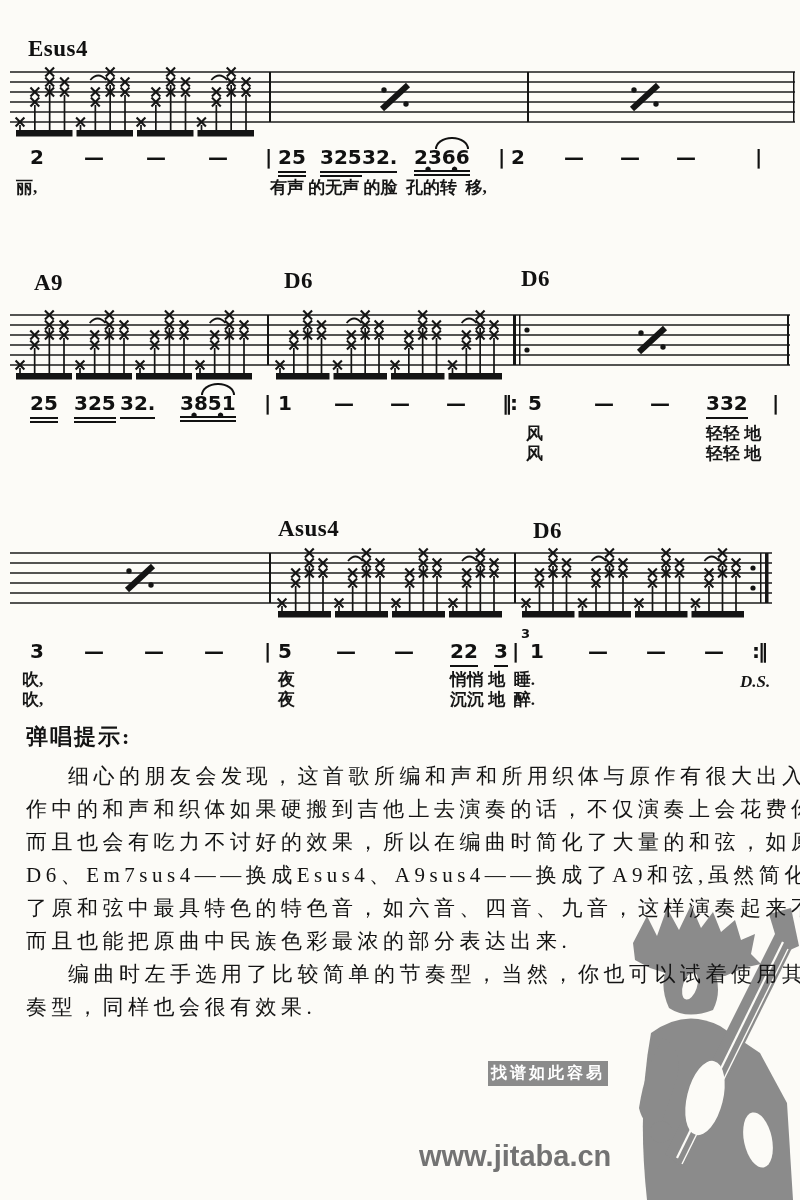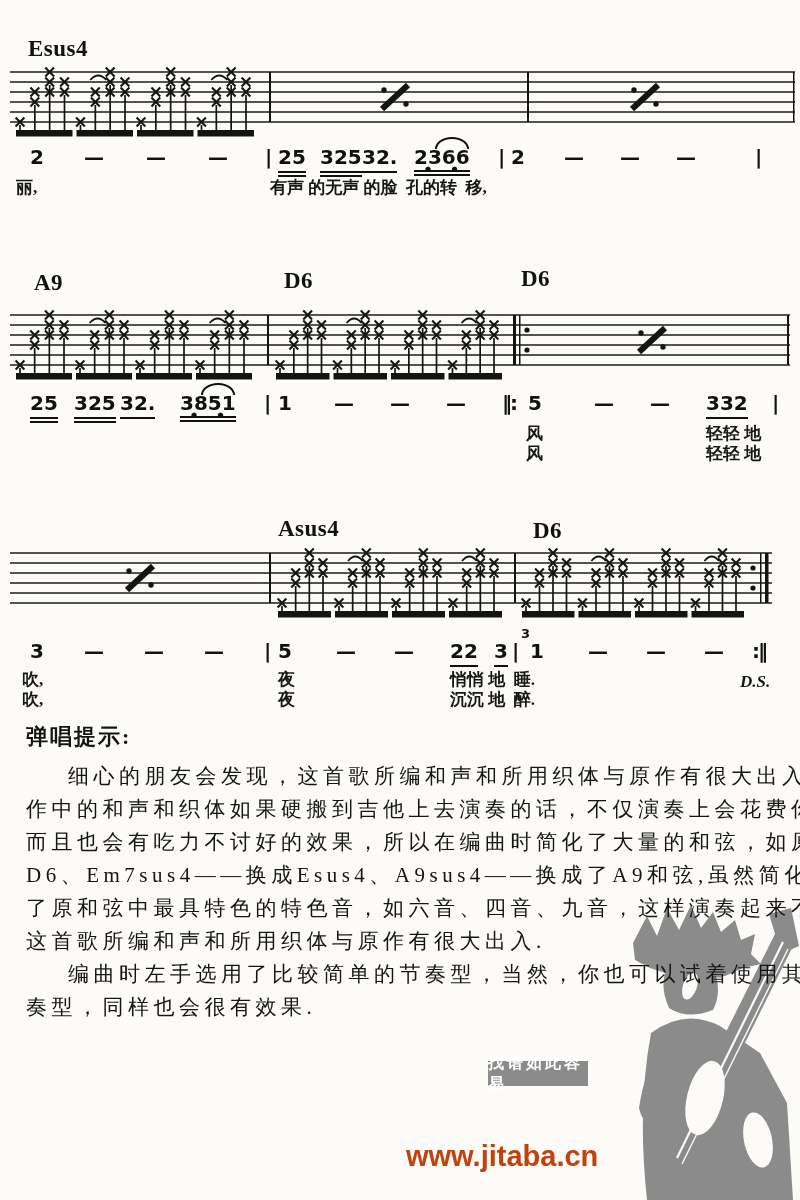--- a/index.html
+++ b/index.html
@@ -28,27 +28,27 @@
   .lyr{position:absolute;font:bold 17px "Liberation Serif",serif;color:#161616;white-space:pre;z-index:1;}
   .ds{font:italic bold 17px "Liberation Serif",serif;}
   
   .tips-h{position:absolute;left:26px;top:722px;font:bold 22px "Liberation Serif",serif;
        letter-spacing:2px;z-index:1;}
   .tips{position:absolute;left:26px;top:760px;width:762px;z-index:1;
        font:21px "Liberation Serif",serif;letter-spacing:4.5px;line-height:33px;white-space:nowrap;}
   .tips .ind{text-indent:2em;}
   
   .wm{z-index:2;}
-  .badge{position:absolute;left:488px;top:1061px;width:100px;height:25px;background:#8b8b8b;
+  .badge{position:absolute;left:488px;top:1061px;width:120px;height:25px;background:#8b8b8b;
        display:flex;align-items:center;justify-content:center;}
   .badge span{font:bold 16px "Liberation Sans",sans-serif;color:#ffffff;letter-spacing:3px;}
   .brand{position:absolute;left:461px;top:1086px;font:bold 46px "Liberation Sans",sans-serif;
        color:#8b8b8b;letter-spacing:7px;}
-  .url{position:absolute;left:406px;top:1140px;font:bold 29px "Liberation Sans",sans-serif;
-       color:#c2410c;letter-spacing:0px;}
+  .url{position:absolute;left:419px;top:1140px;font:bold 29px "Liberation Sans",sans-serif;
+       color:#737373;letter-spacing:0px;}
   .sil{position:absolute;left:555px;top:868px;width:245px;height:332px;z-index:0;}
 </style>
 </head>
 <body>
 
 <div class="page">
 
   <svg class="sil" viewBox="0 0 245 332">
     <g fill="#8b8b8b">
       <path d="M78,75 L92,48 L102,68 L112,40 L124,62 L136,37 L146,60 L158,44 L166,64 L180,52
@@ -661,21 +661,21 @@
   <span class="lyr" style="left:278px;top:688px">夜</span>
   <span class="lyr" style="left:450px;top:688px">沉沉 地  醉.</span>
 
   <div class="tips-h">弹唱提示:</div>
   <div class="tips">
     <div class="ind">细心的朋友会发现，这首歌所编和声和所用织体与原作有很大出入，原因是原</div>
     <div>作中的和声和织体如果硬搬到吉他上去演奏的话，不仅演奏上会花费你很大精力，</div>
     <div>而且也会有吃力不讨好的效果，所以在编曲时简化了大量的和弦，如原D6.9——换成</div>
     <div>D6、Em7sus4——换成Esus4、A9sus4——换成了A9和弦,虽然简化了原和弦，但保留</div>
     <div>了原和弦中最具特色的特色音，如六音、四音、九音，这样演奏起来不仅方便多了，</div>
-    <div>这首歌所编和声和所用织体与原作有很大出入.</div>
+    <div>而且也能把原曲中民族色彩最浓的部分表达出来.</div>
     <div class="ind">编曲时左手选用了比较简单的节奏型，当然，你也可以试着使用其他的一些节</div>
     <div>奏型，同样也会很有效果.</div>
   </div>
 
   <div class="badge wm">
     <span>找谱如此容易</span>
   </div>
   <div class="url wm">www.jitaba.cn</div>
 
 </div>

